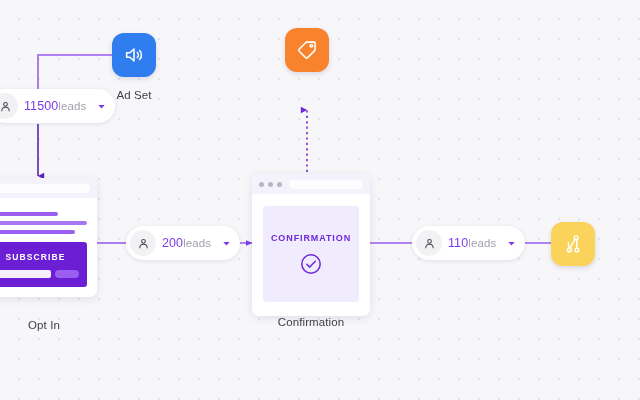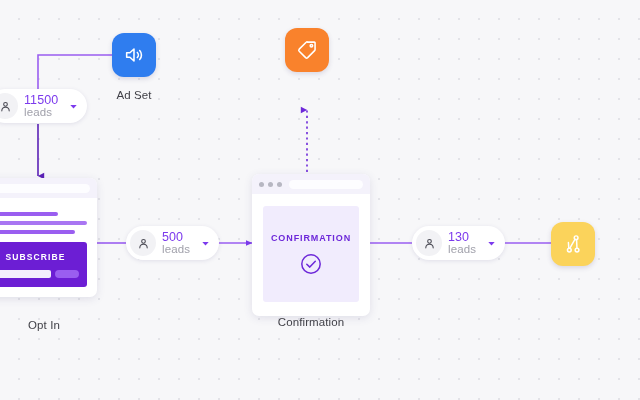--- a/index.html
+++ b/index.html
@@ -76,21 +76,21 @@
     height: 26px;
     border-radius: 50%;
     background: #f2f2f5;
     display: flex;
     align-items: center;
     justify-content: center;
     flex: 0 0 auto;
   }
   .leads-text {
     display: flex;
-    flex-direction: column;
+    flex-direction: row;
     justify-content: center;
     line-height: 12px;
     padding-right: 2px;
   }
   .leads-count {
     font-size: 12.5px;
     color: #7c3aed;
     font-weight: 400;
     letter-spacing: .1px;
   }
@@ -287,21 +287,21 @@
   <div class="node-label" style="left:-16px; top:318px; width:120px;">Opt In</div>
 
   <div class="leads-pill" style="left:126px; top:226px;">
     <span class="leads-avatar">
       <svg width="13" height="13" viewBox="0 0 24 24" fill="none" stroke="#4b4b55" stroke-width="2" stroke-linecap="round" stroke-linejoin="round">
         <circle cx="12" cy="8" r="3.4"></circle>
         <path d="M5.2 20 a6.8 6.8 0 0 1 13.6 0"></path>
       </svg>
     </span>
     <span class="leads-text">
-      <span class="leads-count">500</span>
+      <span class="leads-count">200</span>
       <span class="leads-unit">leads</span>
     </span>
     <span class="leads-caret">
       <svg width="11" height="11" viewBox="0 0 24 24" fill="#7c3aed">
         <path d="M5 8.5 L19 8.5 L12 16.5 z"></path>
       </svg>
     </span>
   </div>
 
   <div class="page-card" style="left:252px; top:174px; width:118px;">
@@ -324,21 +324,21 @@
   <div class="node-label" style="left:251px; top:315px; width:120px;">Confirmation</div>
 
   <div class="leads-pill" style="left:412px; top:226px;">
     <span class="leads-avatar">
       <svg width="13" height="13" viewBox="0 0 24 24" fill="none" stroke="#4b4b55" stroke-width="2" stroke-linecap="round" stroke-linejoin="round">
         <circle cx="12" cy="8" r="3.4"></circle>
         <path d="M5.2 20 a6.8 6.8 0 0 1 13.6 0"></path>
       </svg>
     </span>
     <span class="leads-text">
-      <span class="leads-count">130</span>
+      <span class="leads-count">110</span>
       <span class="leads-unit">leads</span>
     </span>
     <span class="leads-caret">
       <svg width="11" height="11" viewBox="0 0 24 24" fill="#7c3aed">
         <path d="M5 8.5 L19 8.5 L12 16.5 z"></path>
       </svg>
     </span>
   </div>
 
   <div class="app-icon yellow" style="left:551px; top:222px;">

